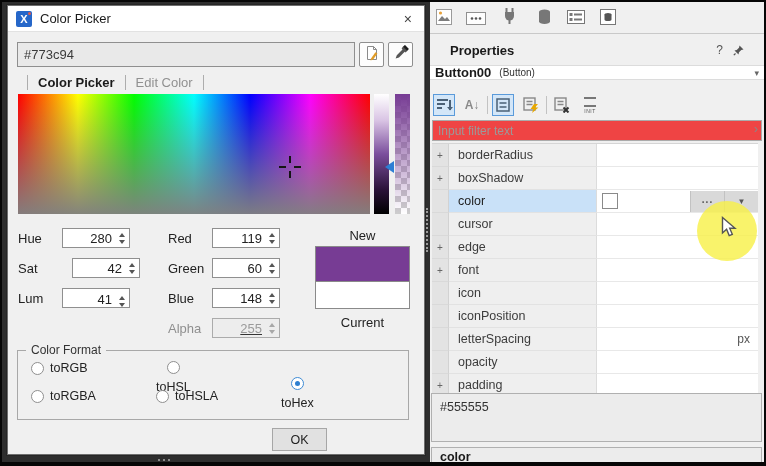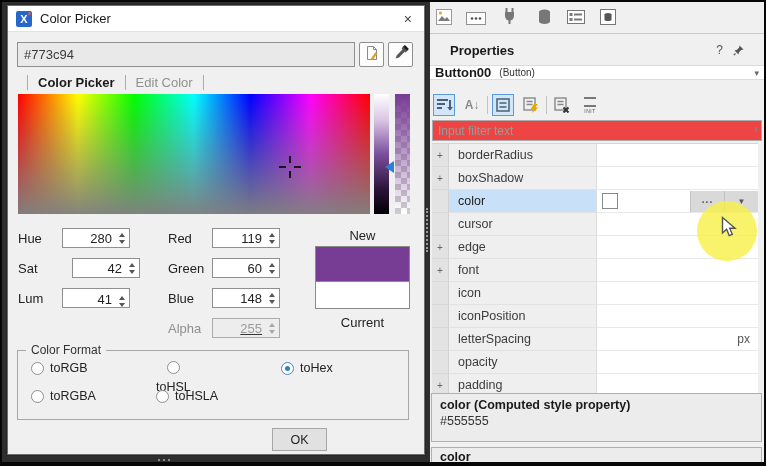--- a/index.html
+++ b/index.html
@@ -250,21 +250,21 @@
     <div class="gbox">
       <span class="gbox-legend">Color Format</span>
       <label class="radio" style="left:13px;top:10px;">
         <span class="rb"></span>
         <span>toRGB</span>
       </label>
       <label class="radio" style="left:138px;top:10px;flex-direction:column;">
         <span class="rb"></span>
         <span>toHSL</span>
       </label>
-      <label class="radio" style="left:263px;top:10px;">
+      <label class="radio" style="left:263px;top:26px;flex-direction:column;">
         <span class="rb checked"></span>
         <span>toHex</span>
       </label>
       <label class="radio" style="left:13px;top:38px;">
         <span class="rb"></span>
         <span>toRGBA</span>
       </label>
       <label class="radio" style="left:138px;top:38px;">
         <span class="rb"></span>
         <span>toHSLA</span>
@@ -446,21 +446,20 @@
     </div>
 
     <div class="halo"></div>
     <span class="mcursor">
       <svg width="17" height="23" viewBox="0 0 17 23">
           <path d="M1.5 1.5 L1.5 17 L5.6 13.3 L8.2 19.6 L11.3 18.3 L8.7 12.2 L14 12.2 Z" fill="#fff" stroke="#555" stroke-width="1.4"></path>
         </svg>
     </span>
 
     <div class="computed">
-      <div class="ct">color (Computed style property)</div>
       <div class="cv">#555555</div>
     </div>
 
     <div class="bsec">
       <div class="ct">color</div>
     </div>
   </div>
 
   <div class="vgrip"></div>
   <div class="hgrip"></div>

